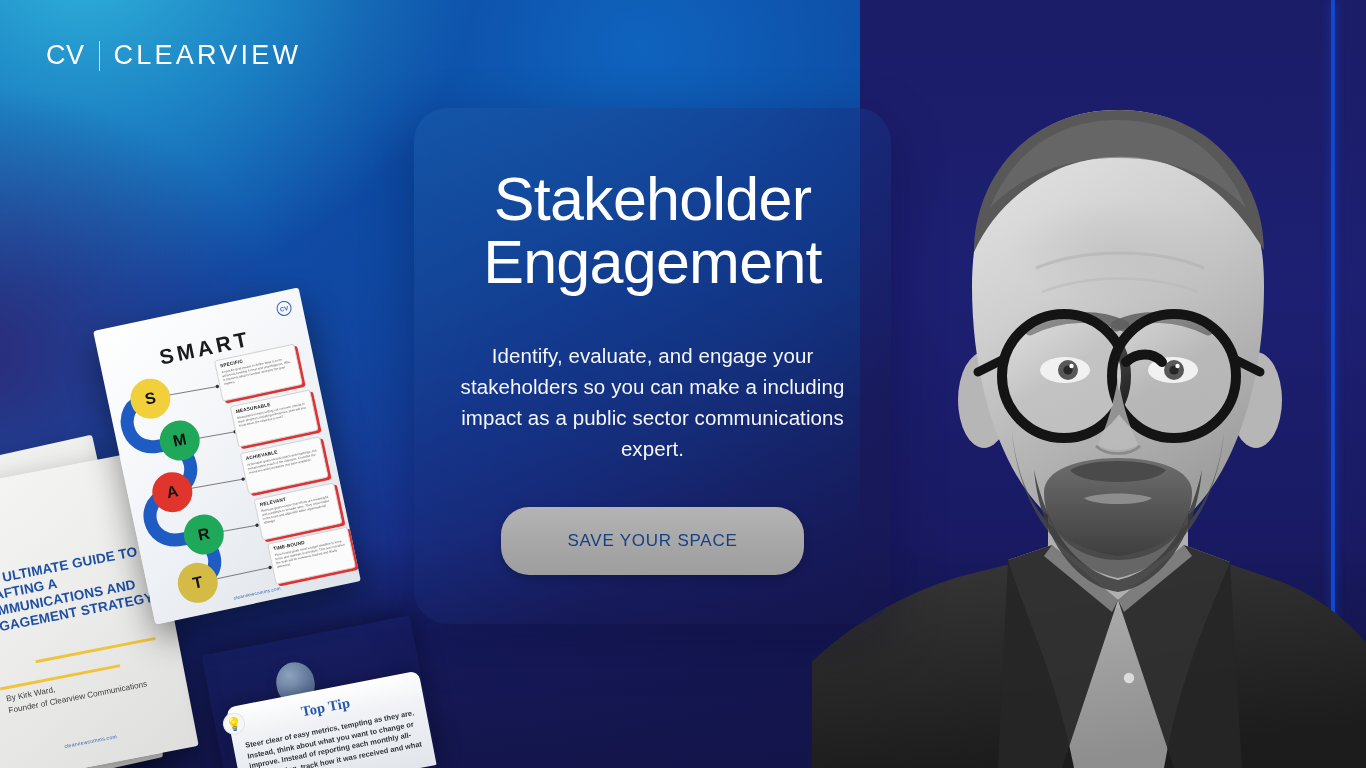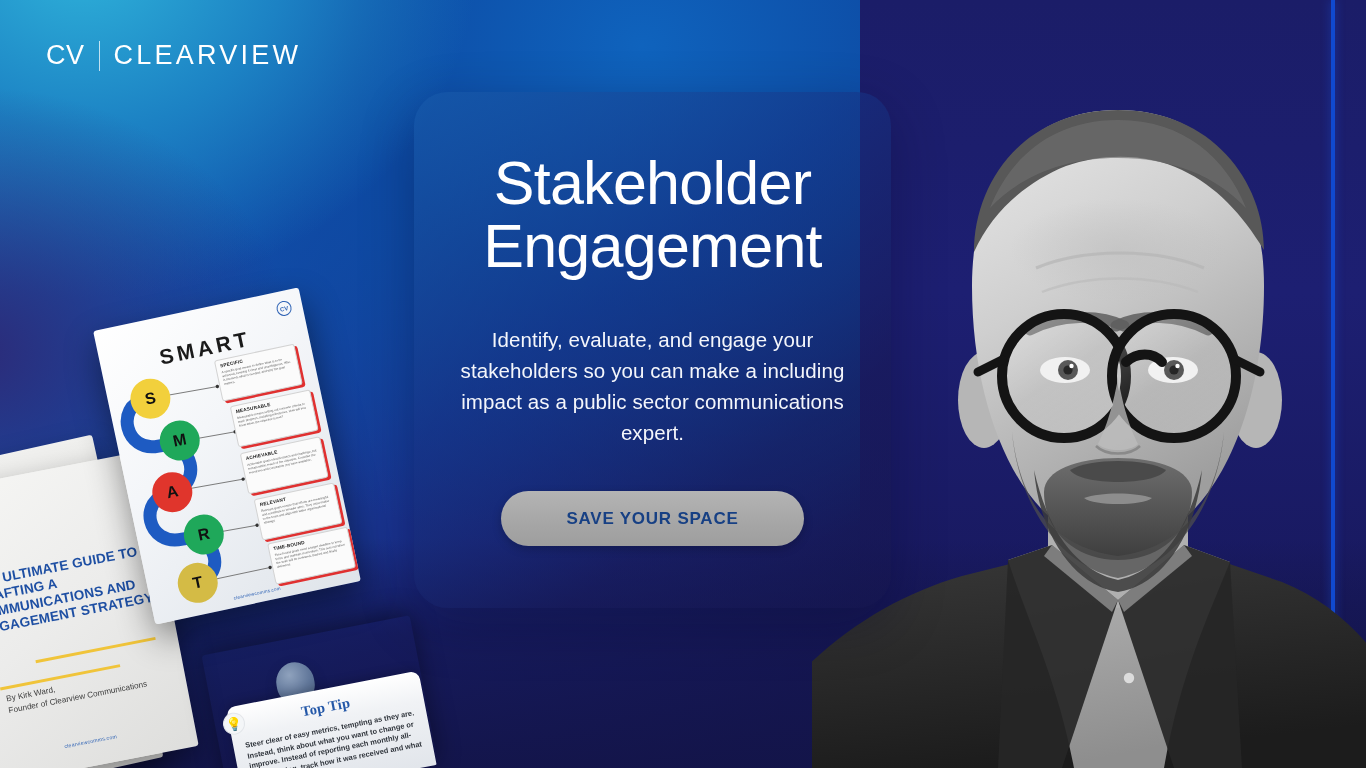--- a/index.html
+++ b/index.html
@@ -41,40 +41,40 @@
     position:absolute; left:46px; top:40px;
     display:flex; align-items:center; gap:14px;
     color:#fff; letter-spacing:.055em;
   }
   .logo-cv { font-size:27px; font-weight:400; letter-spacing:.02em; }
   .logo-div { width:1px; height:30px; background:rgba(255,255,255,.72); }
   .logo-word { font-size:27px; font-weight:300; letter-spacing:.12em; }
 
   
   .hero-card {
-    position:absolute; left:414px; top:92px; width:477px; height:516px;
+    position:absolute; left:414px; top:108px; width:477px; height:516px;
     border-radius:34px;
     background:linear-gradient(143deg, rgba(22,88,168,.72) 0%, rgba(21,48,128,.60) 40%, rgba(22,24,82,.52) 72%, rgba(20,20,72,.46) 100%);
     box-shadow:0 16px 54px rgba(5,8,40,.30);
   }
   .hero-inner { position:absolute; inset:0; padding:42px 28px 0; text-align:center; }
   .hero-title {
     color:#fff; font-size:61px; line-height:1.03; font-weight:400;
     letter-spacing:-.012em; margin-top:18px;
   }
   .hero-sub {
     color:#f4f6fb; font-size:20.5px; line-height:1.52; font-weight:300;
     margin:46px auto 0; max-width:420px; letter-spacing:.004em;
   }
   .cta-wrap { margin-top:43px; display:flex; justify-content:center; }
   .cta-button {
     display:inline-flex; align-items:center; justify-content:center;
-    width:303px; height:55px; border-radius:28px; border:none;
+    width:303px; height:68px; border-radius:28px; border:none;
     background:linear-gradient(180deg,#b4b4b4 0%,#a6a6a6 58%,#9e9e9e 100%);
-    color:#174084; font-size:17px; font-weight:700; letter-spacing:.045em;
+    color:#174084; font-size:17px; font-weight:400; letter-spacing:.045em;
     cursor:pointer; box-shadow:0 3px 10px rgba(0,0,0,.22);
     font-family:"Liberation Sans", sans-serif;
   }
 
   
   .portrait { position:absolute; left:812px; top:0; width:554px; height:768px; overflow:hidden; }
   .portrait svg { position:absolute; left:0; top:0; }
 
   
   .ebook-back {

